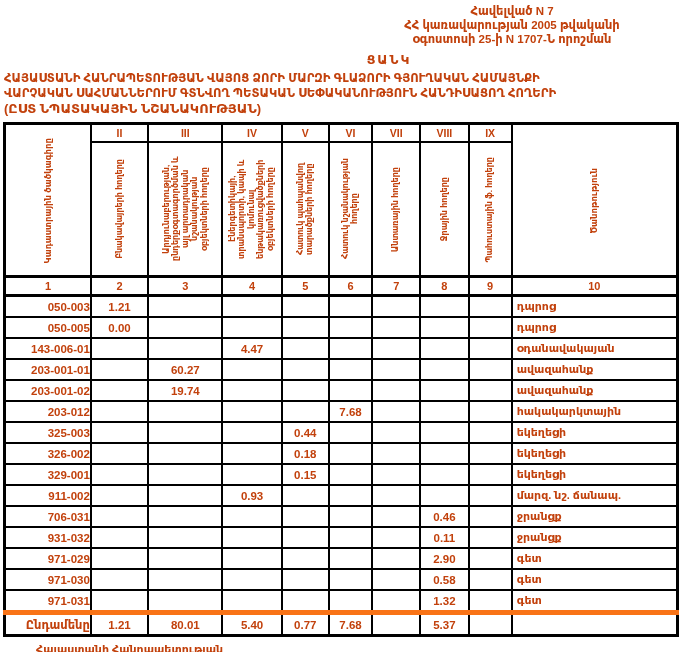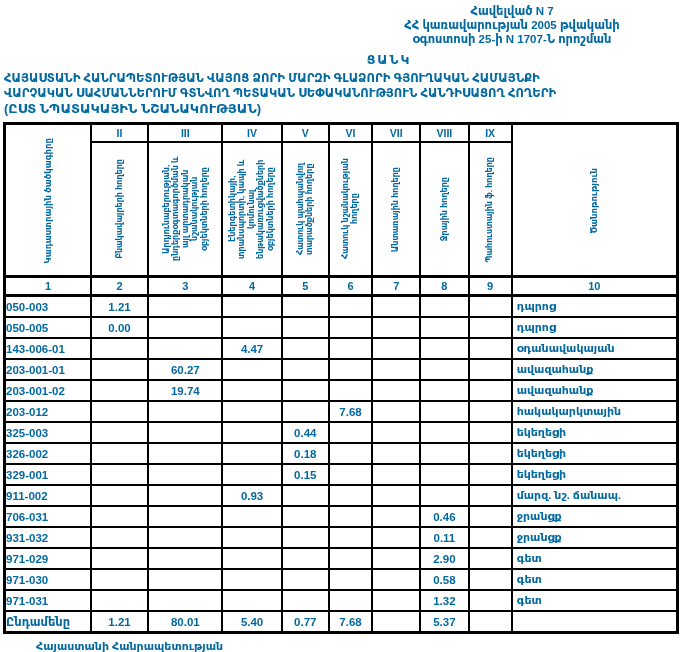--- a/index.html
+++ b/index.html
@@ -1,42 +1,42 @@
 <!DOCTYPE html>
 <html><head>
 <meta charset="utf-8">
 <style>
   html,body{margin:0;padding:0;background:#e8e8e8;}
   .page{
     position:relative;width:682px;height:652px;background:#ffffff;
     font-family:"Liberation Sans","DejaVu Sans",sans-serif;
-    color:#0369a1;font-weight:bold;overflow:hidden;box-sizing:border-box;
+    color:#c2410c;font-weight:bold;overflow:hidden;box-sizing:border-box;
   }
   .appendix{margin:4px 10px 0 352px;text-align:center;font-size:11.5px;line-height:1.22;}
   .caption{margin-top:6px;text-align:center;font-size:12.5px;letter-spacing:2px;transform:translateX(48px);}
   .doc-title{margin-top:4px;text-align:left;font-size:11.6px;line-height:1.28;padding:0 4px;}
   .doc-title .t3{font-size:13px;}
   table.land{border-collapse:collapse;table-layout:fixed;width:676px;margin:5px 3px 0 3px;border:3px solid #000;}
   table.land th,table.land td{border:2px solid #000;padding:0;overflow:hidden;}
   tr.roman-row th{height:16px;font-size:10.5px;font-weight:bold;text-align:center;vertical-align:middle;}
   tr.vhead-row th{vertical-align:middle;}
   .vwrap{display:flex;align-items:center;justify-content:center;height:116px;}
   .vwrap.tall{height:150px;}
   .vtext{
     writing-mode:vertical-rl;transform:rotate(180deg);
     font-size:8px;font-weight:bold;line-height:1.18;
     max-height:108px;display:inline-block;text-align:center;
   }
   .vwrap.tall .vtext{max-height:142px;font-size:8.5px;}
   tr.num-row th{height:16px;font-size:11px;text-align:center;border-top:3px solid #000;border-bottom:3px solid #000;}
   tbody td{height:19px;font-size:11.5px;}
-  tbody td.code{text-align:left;}
+  tbody td.code{text-align:right;}
   tbody td.num{text-align:center;}
   tbody td.note{text-align:left;padding-left:4px;font-size:11px;}
-  tbody tr[data-name="total-row"] td{border-top:2px solid #f97316;}
+  tbody tr[data-name="total-row"] td{border-top:5px solid #f97316;}
   .footer{display:flex;justify-content:space-between;align-items:flex-end;margin:6px 100px 0 36px;}
   .footer .block{font-size:11px;line-height:1.15;}
 </style>
 </head>
 <body>
 
 <div class="page" data-name="document-page">
 
   <div class="appendix" data-name="appendix-block">
     <div data-name="appendix-line-1">Հավելված N 7</div>

